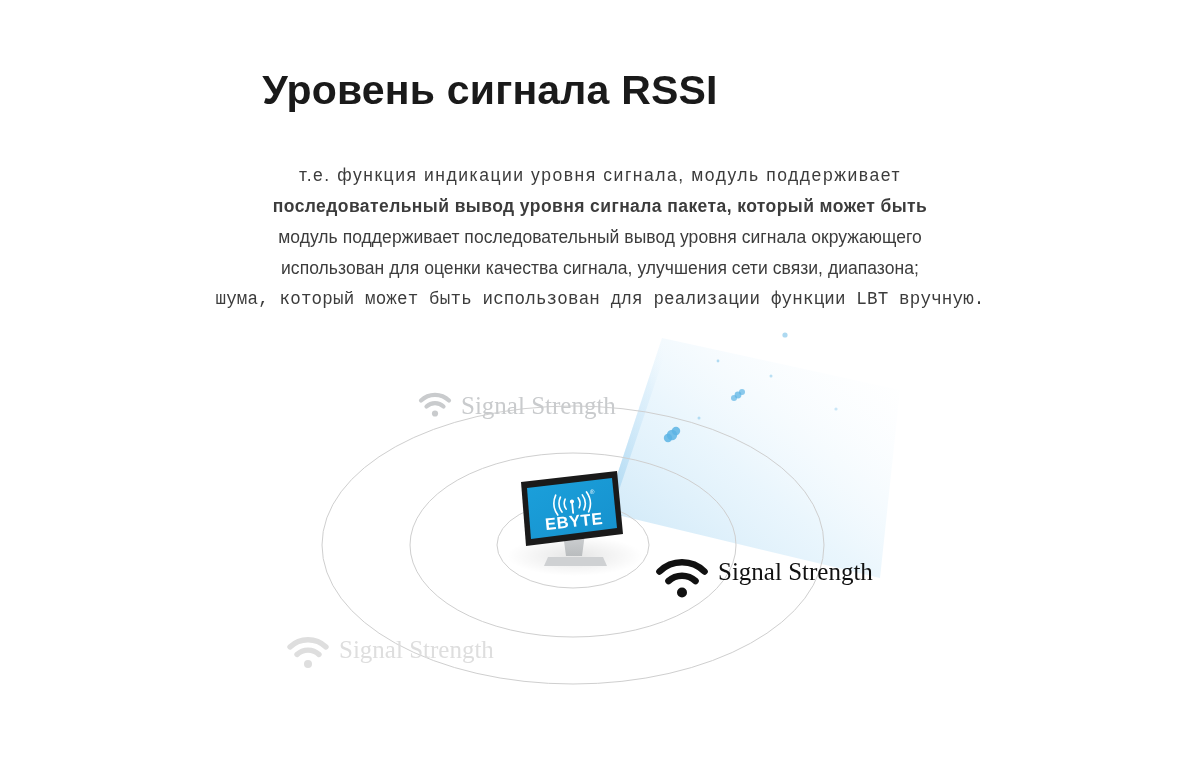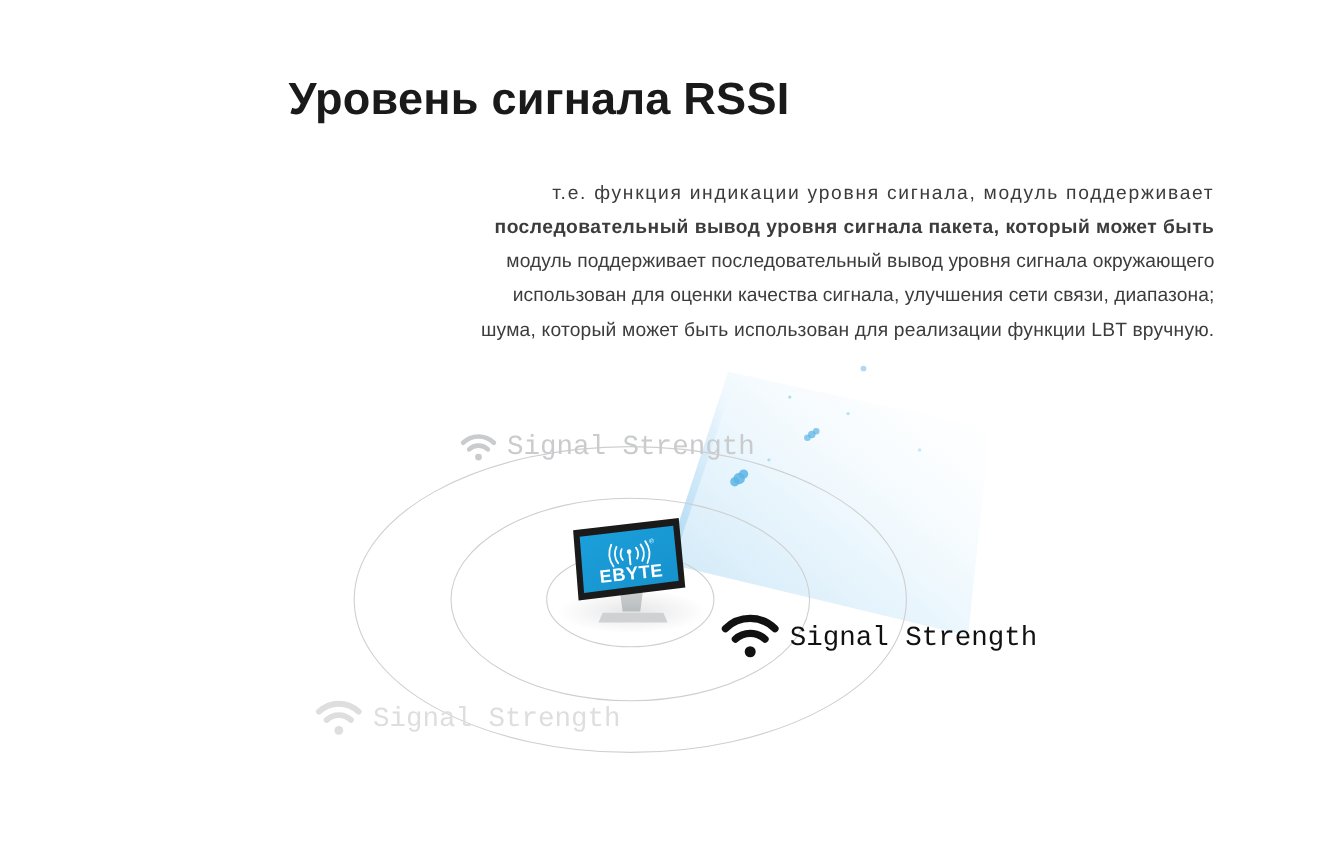--- a/index.html
+++ b/index.html
@@ -36,26 +36,26 @@
     position: absolute;
     top: 160px;
     left: 96px;
     width: 1008px;
     font-size: 17.5px;
     line-height: 31px;
     color: #3c3c3c;
     text-align: center;
     margin: 0;
   }
-  .description .line { display: block; white-space: nowrap; text-align: right; }
+  .description .line { display: block; white-space: nowrap; }
   .description .line-1 { letter-spacing: 1.55px; }
   .description .line-2 { letter-spacing: 0.42px; font-weight: bold; }
   .description .line-3 { letter-spacing: 0.05px; }
   .description .line-4 { letter-spacing: 0.05px; }
-  .description .line-5 { letter-spacing: 0.18px; }
+  .description .line-5 { letter-spacing: 0.18px; font-family: Liberation Mono, monospace; }
 
   
   .illustration {
     position: absolute;
     left: 0;
     top: 330px;
     width: 1200px;
     height: 435px;
   }
   .illustration svg.stage {
@@ -64,23 +64,22 @@
     top: 0;
     width: 1200px;
     height: 435px;
     display: block;
   }
 
   
   .signal-label {
     position: absolute;
     display: flex;
-    align-items: center;
     white-space: nowrap;
-    font-family: Liberation Mono, monospace;
+    font-family: Liberation Serif, serif;
   }
   .signal-label .wifi-icon { display: block; flex: none; }
   .signal-label .signal-text { margin-left: 9px; }
 
   .label-top {
     left: 418px;
     top: 62px;
     color: #c9cbcd;
   }
   .label-top .signal-text { font-size: 25px; }

